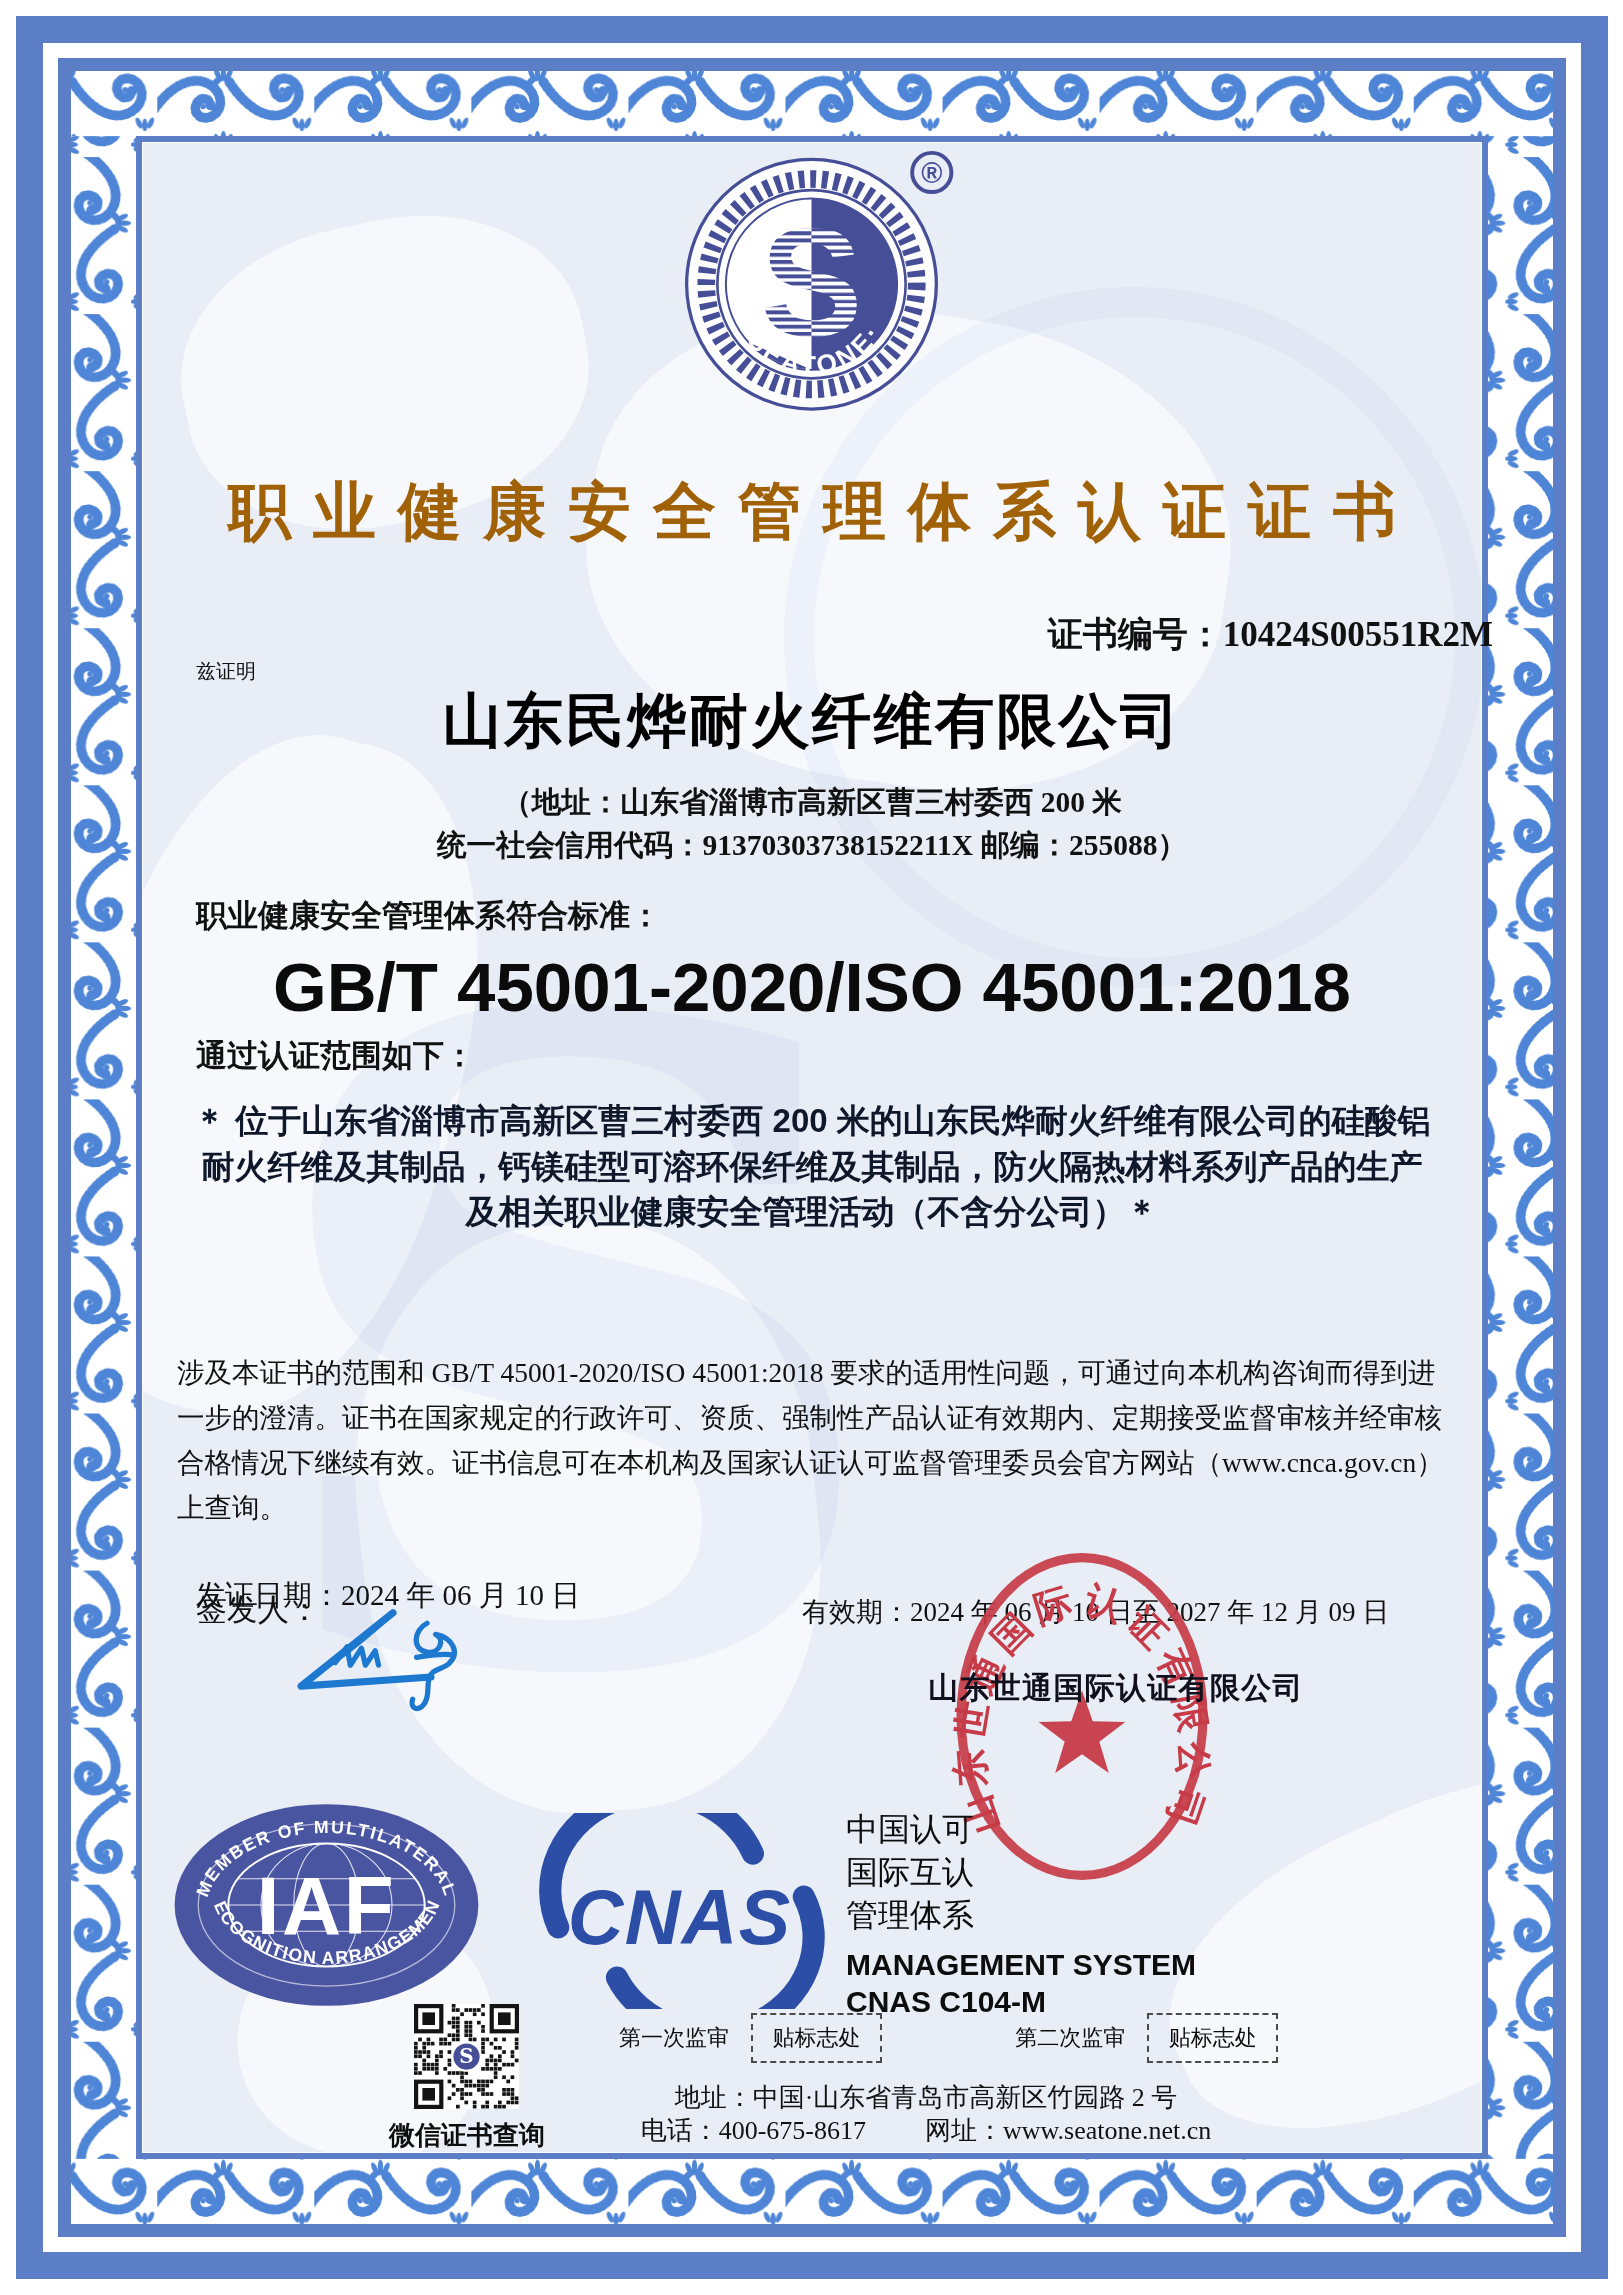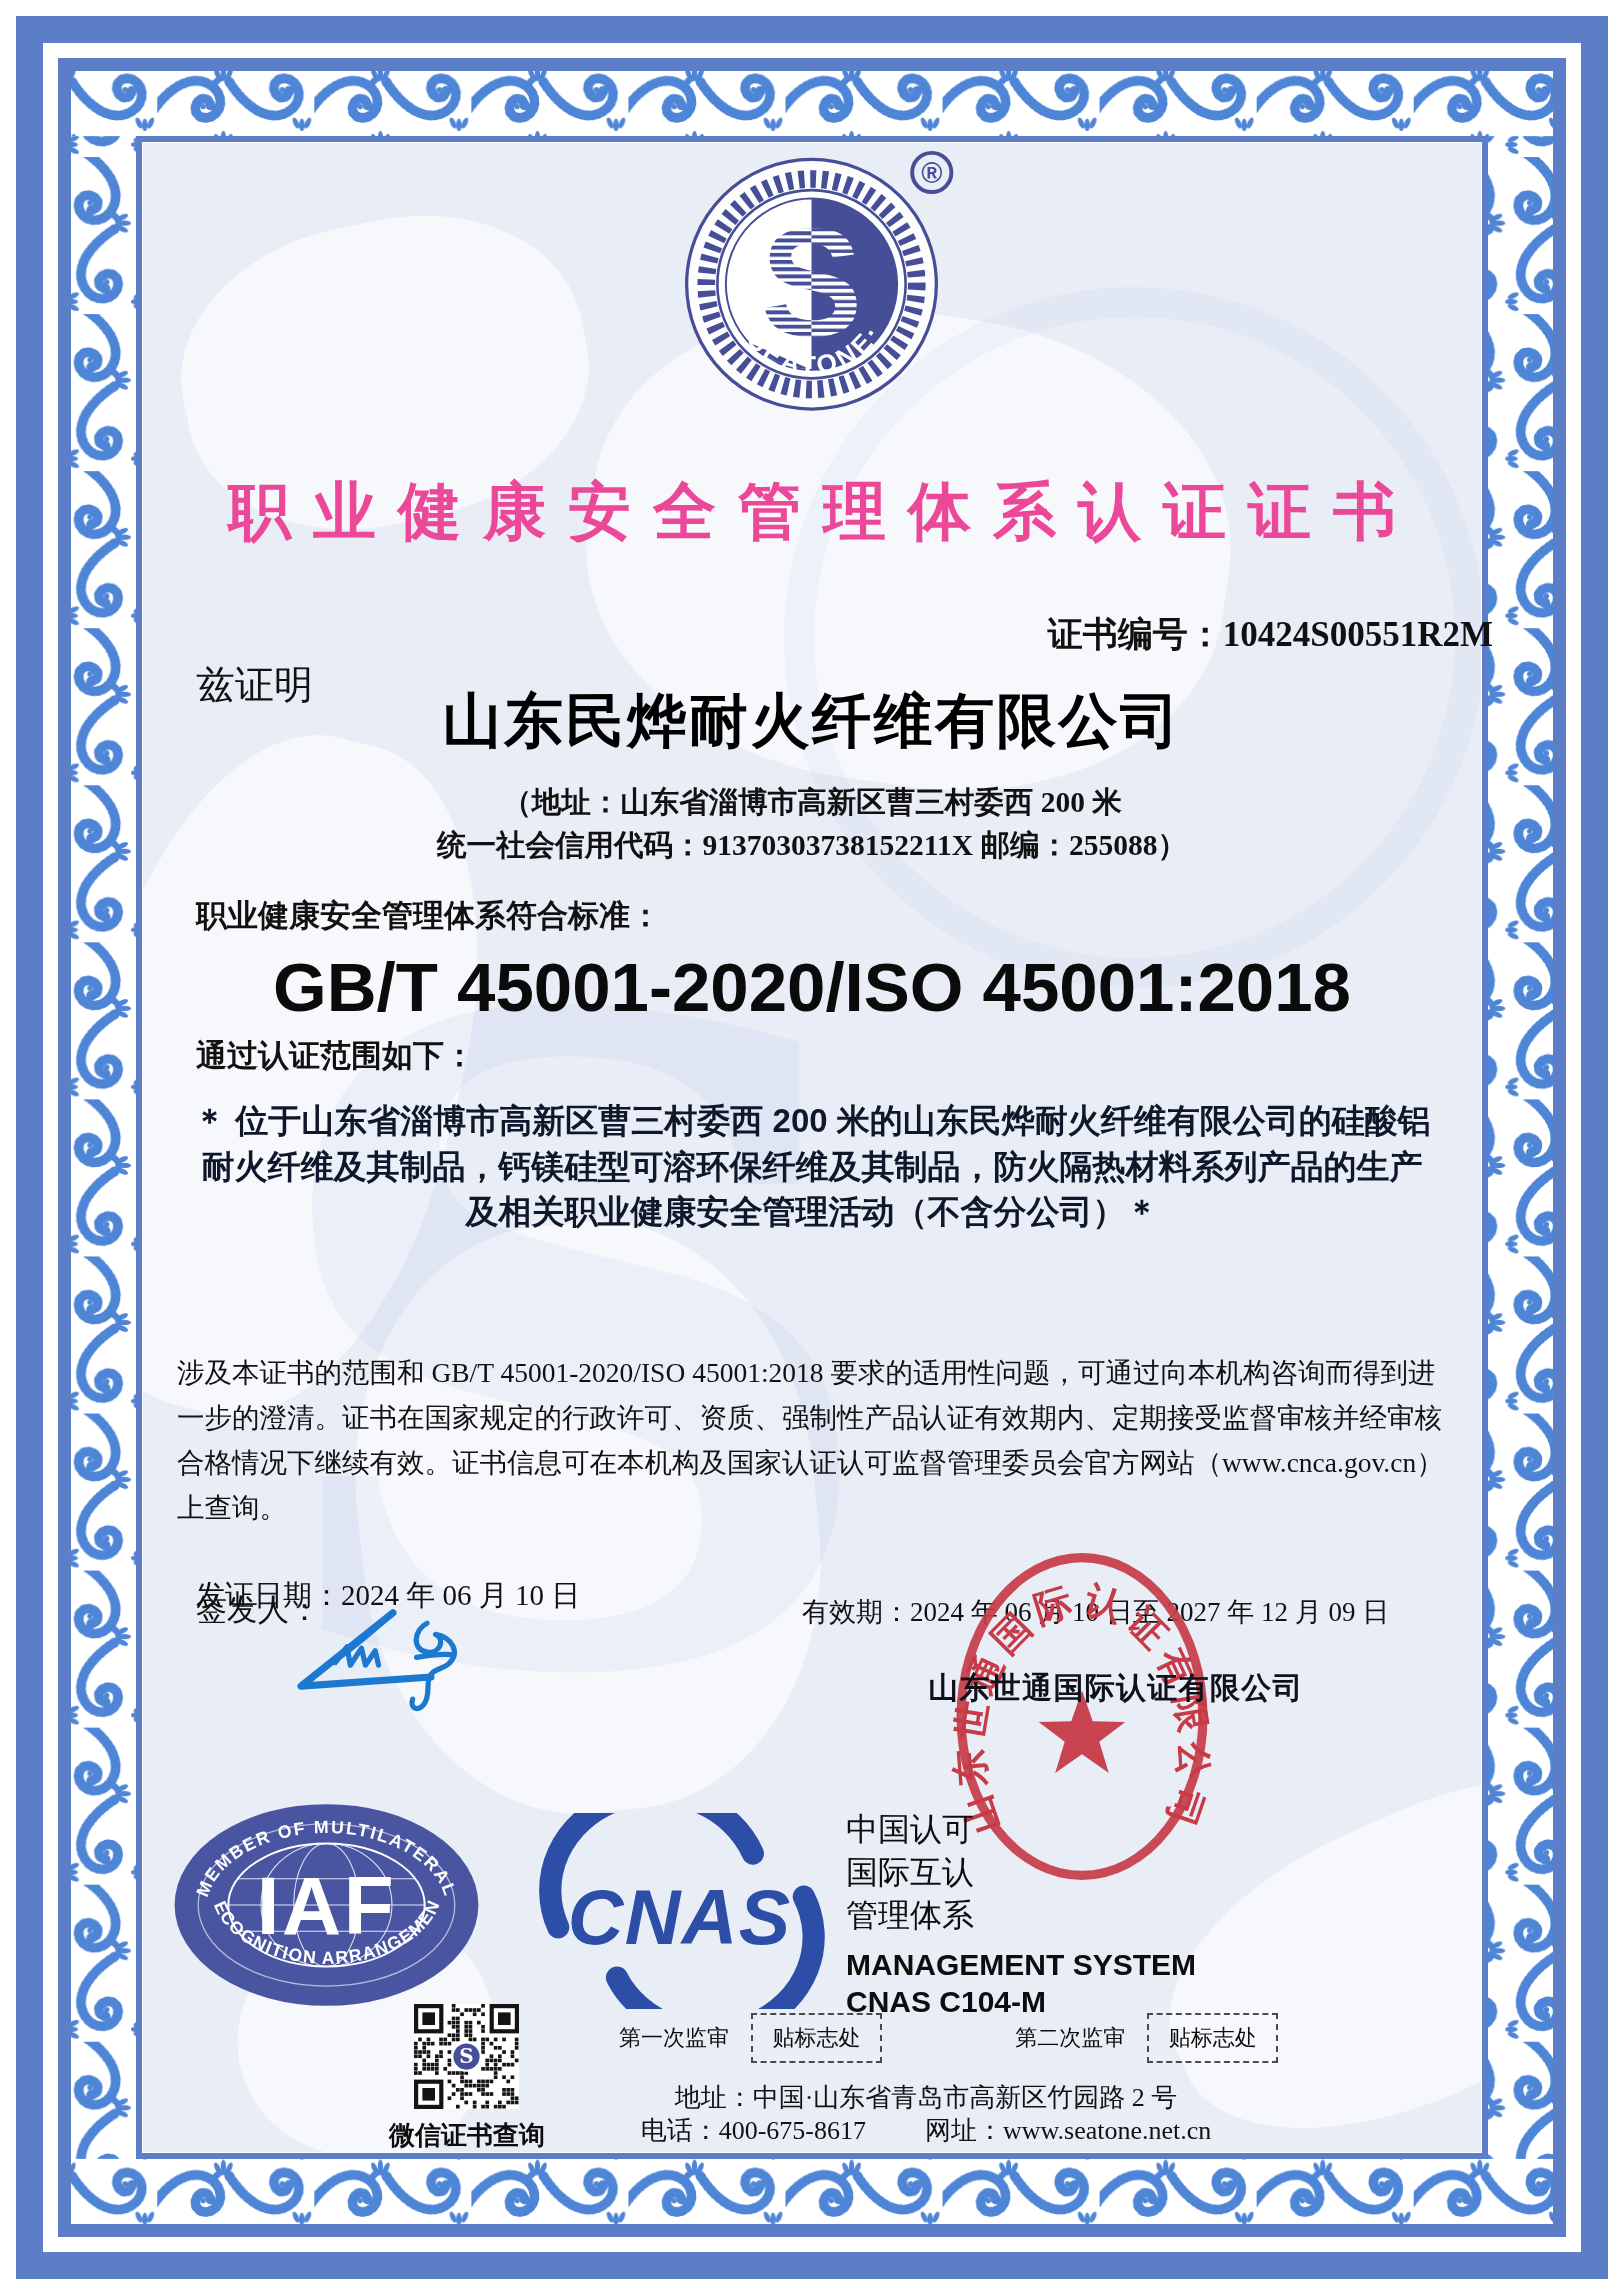--- a/index.html
+++ b/index.html
@@ -12,24 +12,24 @@
   .frieze{position:absolute;pointer-events:none;}
   .content{position:absolute;inset:143px;background:#e9edf6;overflow:hidden;}
   
   .wm{position:absolute;background:#f9fbfe;border-radius:45%;opacity:.75;}
   .wm-ring{position:absolute;border:30px solid rgba(110,135,200,.06);border-radius:50%;}
   .wm-s{position:absolute;font-family:"DejaVu Serif",serif;font-weight:bold;
         color:rgba(100,125,195,.07);}
   
   .abs{position:absolute;}
   .title{top:469px;left:0;width:100%;text-align:center;font-size:63px;font-weight:bold;
-         letter-spacing:22px;text-indent:22px;color:#ec4899;}
+         letter-spacing:22px;text-indent:22px;color:#a16207;}
   .certno{top:611px;right:131px;font-size:35px;font-weight:bold;}
   .certno .lbl{font-weight:bold;}
-  .intro{top:658px;left:196px;font-size:39px;}
+  .intro{top:658px;left:196px;font-size:20px;}
   .company{top:682px;left:0;width:100%;text-align:center;font-size:59px;font-weight:bold;
            letter-spacing:2.6px;color:#000;}
   .addr1{top:783px;left:0;width:100%;text-align:center;font-size:29.5px;font-weight:bold;}
   .addr2{top:826px;left:0;width:100%;text-align:center;font-size:29.5px;font-weight:bold;}
   .stdlabel{top:895px;left:196px;font-size:31px;font-weight:bold;
             font-family:"Liberation Sans",sans-serif;}
   .stdcode{top:948px;left:0;width:100%;text-align:center;font-size:69px;font-weight:bold;
            font-family:"Liberation Sans",sans-serif;color:#0b0b0b;}
   .scopelabel{top:1035px;left:196px;font-size:31px;font-weight:bold;
               font-family:"Liberation Sans",sans-serif;}

